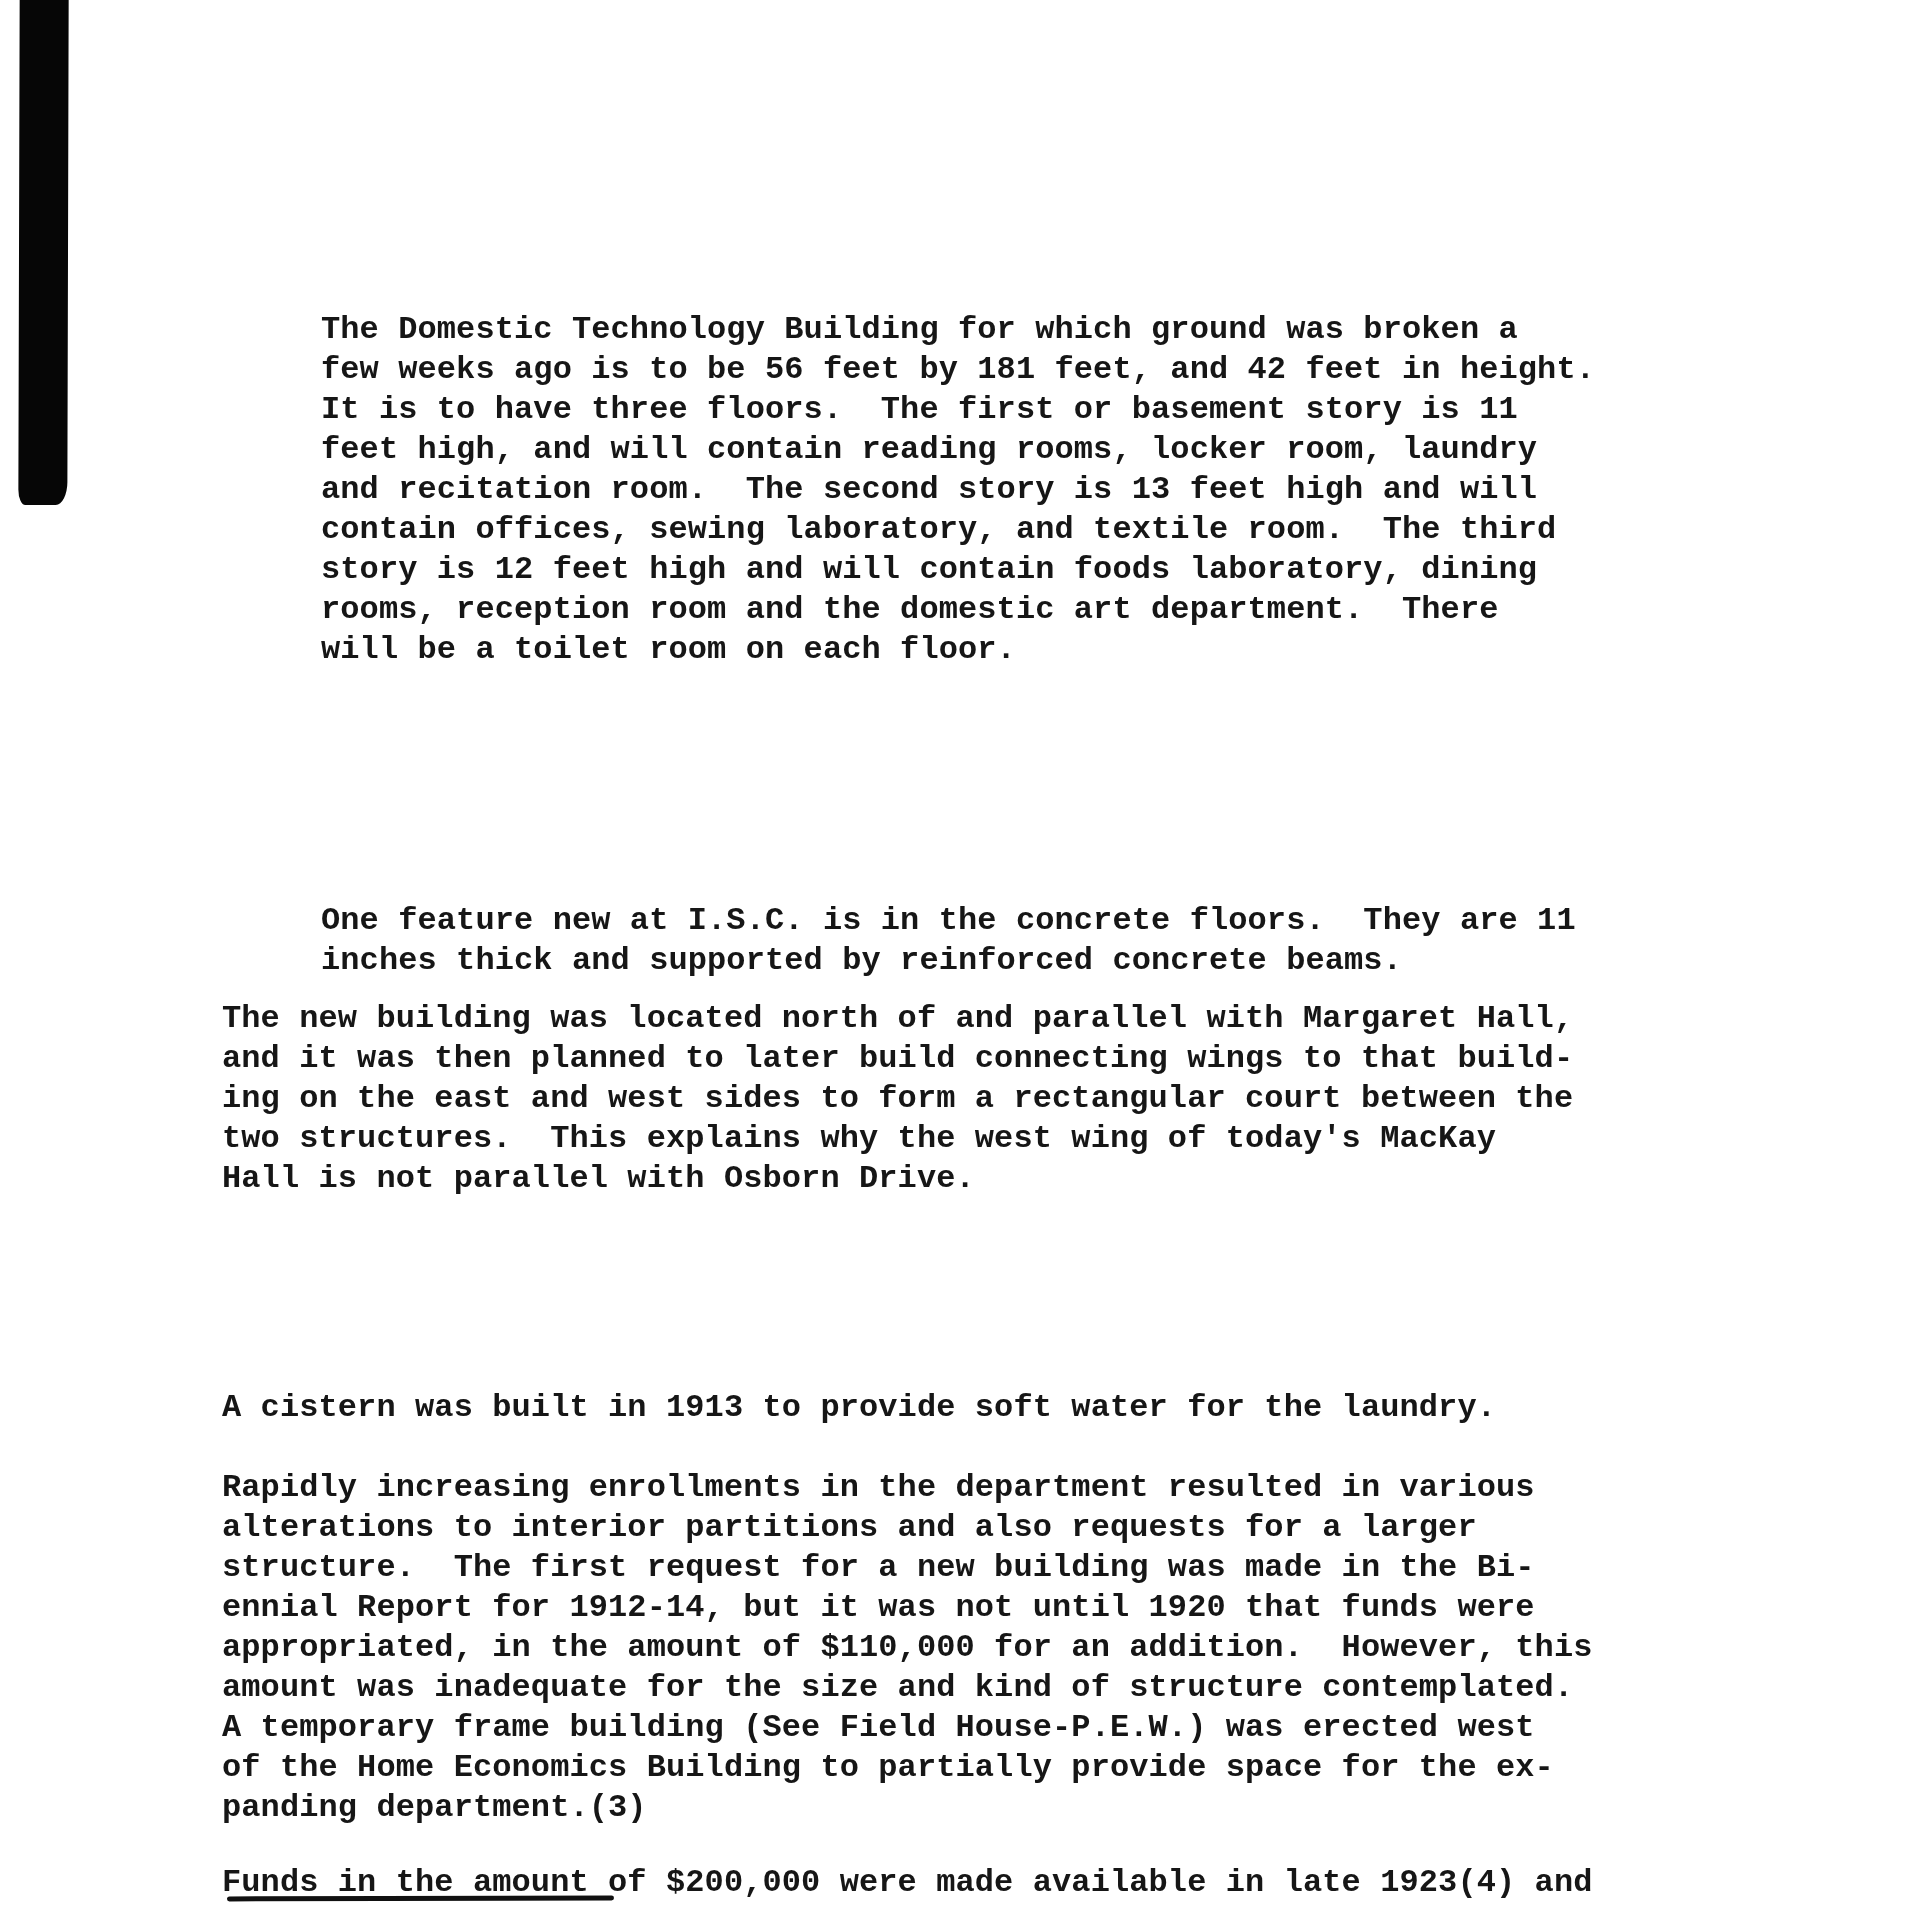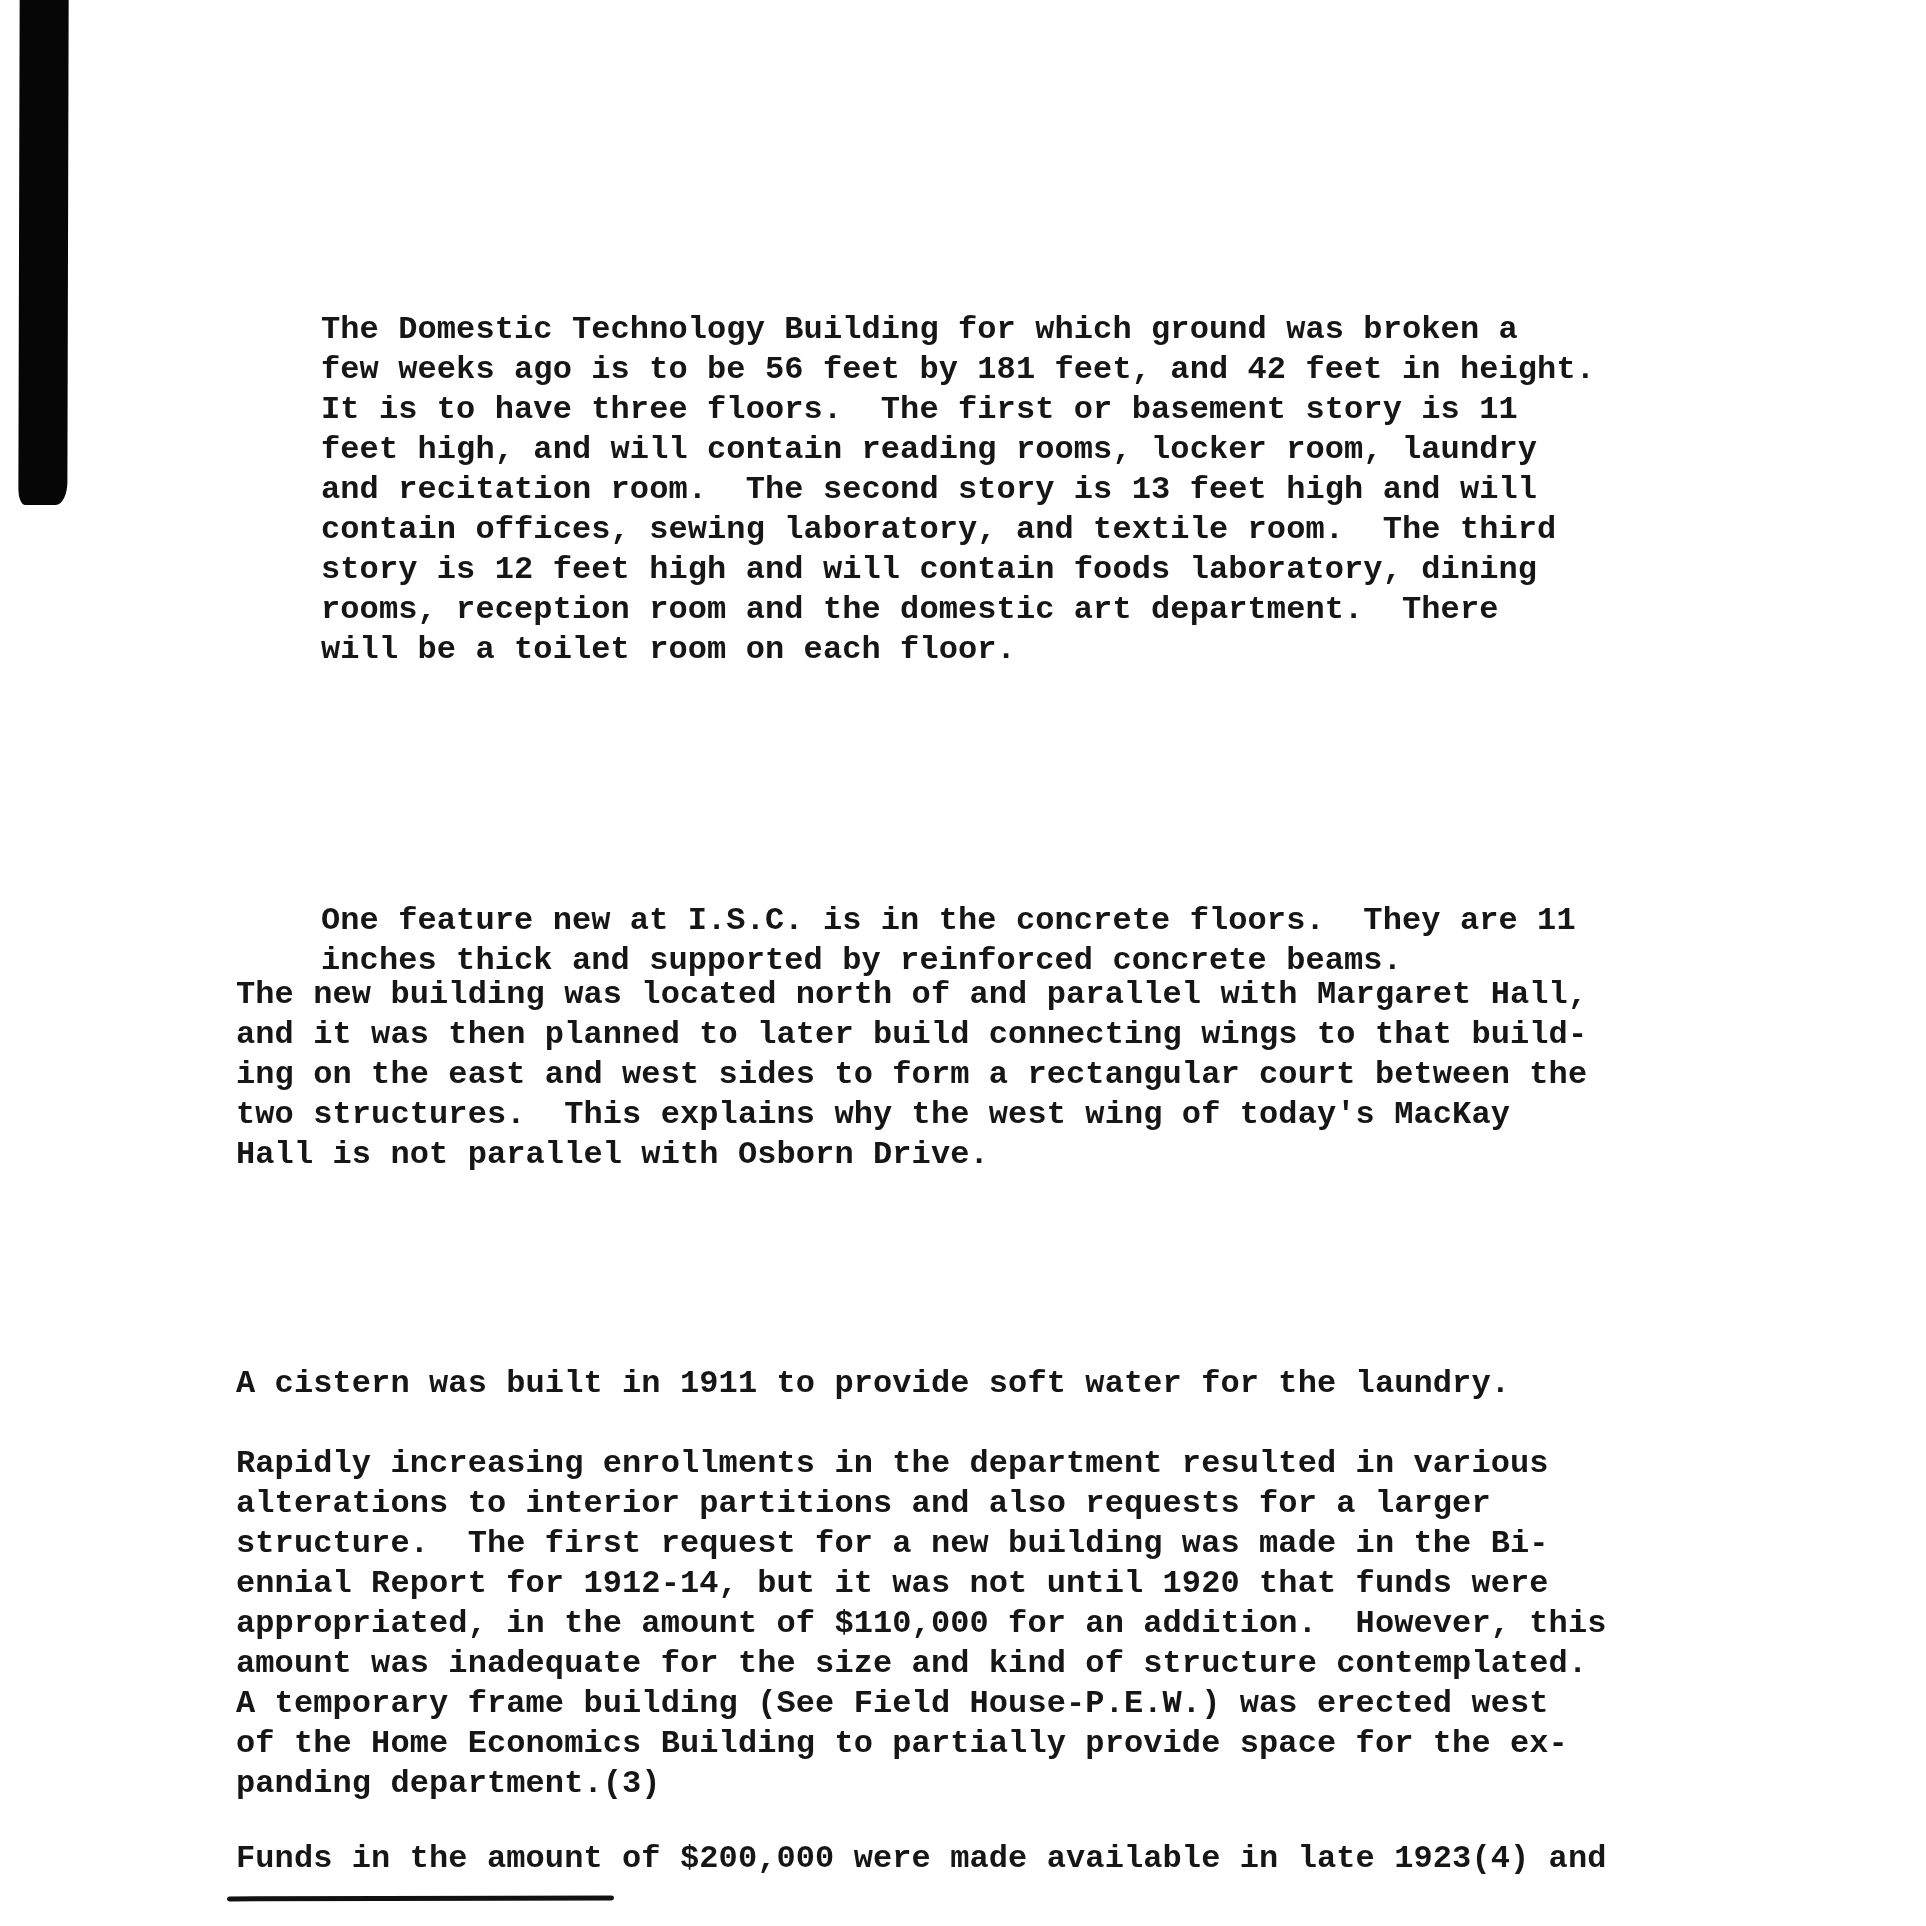--- a/index.html
+++ b/index.html
@@ -29,21 +29,21 @@
     border-bottom-left-radius: 7px 15.4px;
     border-bottom-right-radius: 11.6px 23px;
     transform: rotate(0.15deg);
   }
   .para {
     position: absolute;
     white-space: pre;
     letter-spacing: 0.1px;
   }
   .quote { left: 321px; margin-top: 40px; }
-  .body-para { left: 236px; }
+  .body-para { left: 222px; margin-top: 24px; }
   .footnote-rule {
     position: absolute;
     left: 227px;
     top: 1896px;
     width: 387px;
     height: 5.4px;
     background: #111111;
     border-radius: 2.7px;
     transform: rotate(-0.12deg);
   }
@@ -69,21 +69,21 @@
   <div class="para quote" style="top:861px">One feature new at I.S.C. is in the concrete floors.  They are 11
 inches thick and supported by reinforced concrete beams.</div>
 
   <div class="para body-para" style="top:975px">The new building was located north of and parallel with Margaret Hall,
 and it was then planned to later build connecting wings to that build-
 ing on the east and west sides to form a rectangular court between the
 two structures.  This explains why the west wing of today's MacKay
 Hall is not parallel with Osborn Drive.</div>
 
 
-  <div class="para body-para" style="top:1364px">A cistern was built in 1911 to provide soft water for the laundry.</div>
+  <div class="para body-para" style="top:1364px">A cistern was built in 1913 to provide soft water for the laundry.</div>
 
   <div class="para body-para" style="top:1444px">Rapidly increasing enrollments in the department resulted in various
 alterations to interior partitions and also requests for a larger
 structure.  The first request for a new building was made in the Bi-
 ennial Report for 1912-14, but it was not until 1920 that funds were
 appropriated, in the amount of $110,000 for an addition.  However, this
 amount was inadequate for the size and kind of structure contemplated.
 A temporary frame building (See Field House-P.E.W.) was erected west
 of the Home Economics Building to partially provide space for the ex-
 panding department.(3)</div>

